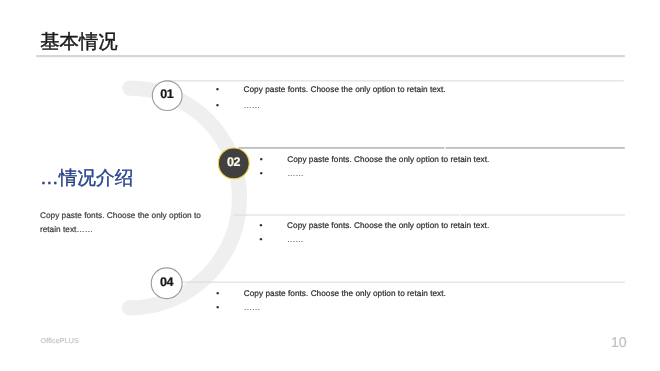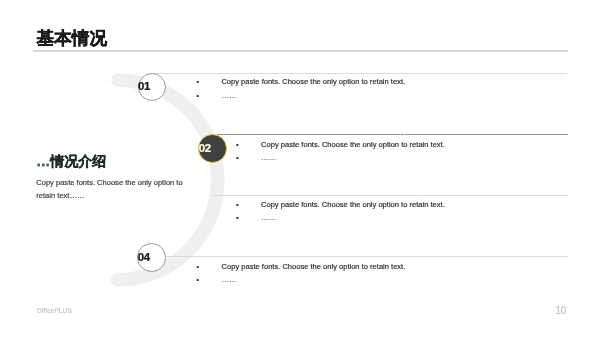--- a/index.html
+++ b/index.html
@@ -1,45 +1,45 @@
 <!DOCTYPE html>
 <html><head>
 <meta charset="utf-8">
 <style>
   html,body{margin:0;padding:0;background:#fff;}
   body{width:600px;height:337px;font-family:"Liberation Sans",sans-serif;overflow:hidden;
        -webkit-font-smoothing:antialiased;}
   .slide{position:relative;width:600px;height:337px;background:#fff;overflow:hidden;}
   .bg-swoosh{position:absolute;left:0;top:0;width:600px;height:337px;}
 
-  .title{position:absolute;left:36.6px;top:28.6px;font-size:17.6px;line-height:18px;font-weight:bold;
+  .title{position:absolute;left:36.6px;top:28.6px;font-size:17.6px;line-height:18px;font-weight:normal;
          color:#1b1b1b;letter-spacing:0px;white-space:nowrap;-webkit-text-stroke:0.42px #1b1b1b;}
   .title-rule{position:absolute;left:33px;top:50.2px;width:535px;height:1.5px;background:#d6d6d6;}
 
   .lead{position:absolute;left:36.3px;top:154.7px;width:152px;}
-  .lead-title{font-size:14px;line-height:13.2px;font-weight:bold;color:#15803d;white-space:nowrap;-webkit-text-stroke:0.3px #232323;}
-  .lead-body{font-size:7.5px;color:#3a3a3a;line-height:13.5px;margin-top:8px;letter-spacing:.02px;-webkit-text-stroke:0.18px #3a3a3a;}
+  .lead-title{font-size:17px;line-height:13.2px;font-weight:normal;color:#1d4ed8;white-space:nowrap;-webkit-text-stroke:0.3px #232323;}
+  .lead-body{font-size:7.5px;color:#3a3a3a;line-height:13.5px;margin-top:21px;letter-spacing:.02px;-webkit-text-stroke:0.18px #3a3a3a;}
 
   .item-rule{position:absolute;height:1px;background:#dcdcdc;}
   .item-rule.dark{height:1.4px;background:#969696;}
   .circle{position:absolute;width:28.6px;height:28.6px;border-radius:50%;border:0.95px solid #9b9b9b;
           background:#fff;box-sizing:border-box;}
   .circle span{position:absolute;left:0;right:0;top:50%;transform:translateY(-50%);
-          text-align:left;font-size:11.4px;line-height:11.4px;font-weight:bold;color:#161616;letter-spacing:-0.45px;text-indent:-0.45px;-webkit-text-stroke:0.22px #161616;margin-top:0.5px;}
+          text-align:center;font-size:11.4px;line-height:11.4px;font-weight:bold;color:#161616;letter-spacing:-0.45px;text-indent:-0.45px;-webkit-text-stroke:0.22px #161616;margin-top:0.5px;}
   .circle.filled{background:#404040;border-color:#f0d23e;}
   .circle.filled span{color:#fefbe8;-webkit-text-stroke:0.22px #fefbe8;}
 
   .bullets{position:absolute;}
   .bullet{position:relative;font-size:7.5px;line-height:7.5px;color:#2b2b2b;letter-spacing:.02px;white-space:nowrap;-webkit-text-stroke:0.18px #2b2b2b;}
   .bullet .dot{position:absolute;left:0;top:0;font-size:7.6px;line-height:7.6px;}
   .bullet .txt{display:inline-block;margin-left:25px;}
   .bullet.b2{margin-top:5.7px;color:#a5a5a5;}
 
   .footer-logo{position:absolute;left:36.8px;top:307.2px;font-size:6.5px;line-height:8px;color:#c4c4c4;letter-spacing:.12px;-webkit-text-stroke:0.15px #c4c4c4;}
-  .page-num{position:absolute;left:555.4px;top:306.9px;font-size:10px;line-height:8px;color:#c2c2c2;-webkit-text-stroke:0.2px #c2c2c2;letter-spacing:-0.2px;}
+  .page-num{position:absolute;left:555.4px;top:306.9px;font-size:13px;line-height:8px;color:#c2c2c2;-webkit-text-stroke:0.2px #c2c2c2;letter-spacing:-0.2px;}
 </style>
 </head>
 <body>
 
 <div class="slide">
 
   <svg class="bg-swoosh" viewBox="0 0 600 337">
     <path d="M 117.98 80.06 A 99.9 99.9 0 1 1 117.63 279.86" fill="none" stroke="#efefef" stroke-width="13.8" stroke-linecap="round"></path>
   </svg>
 

